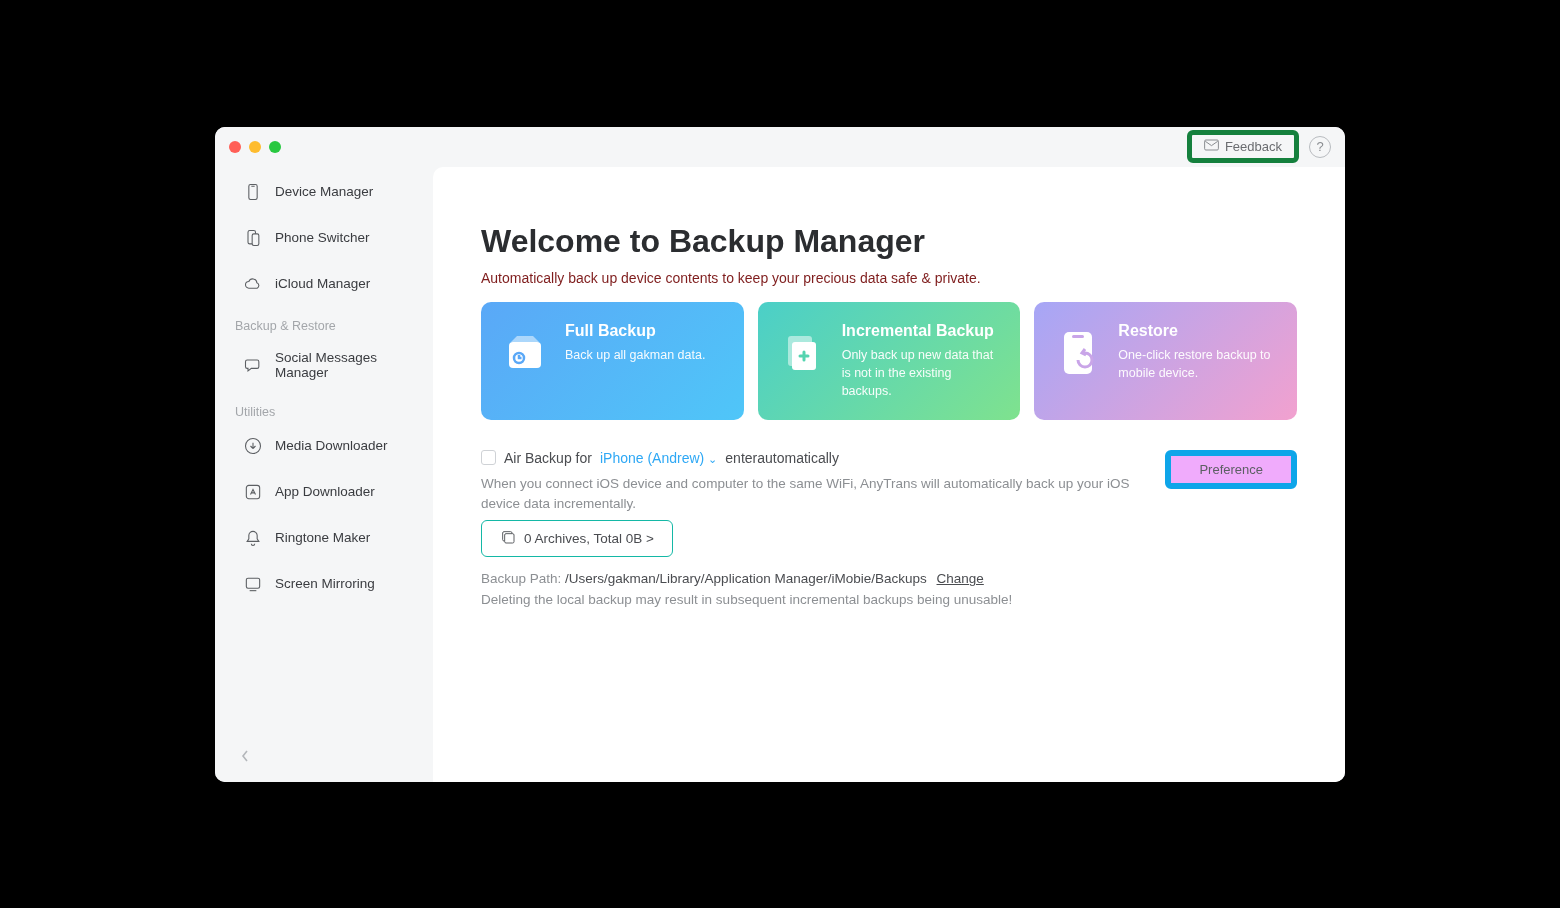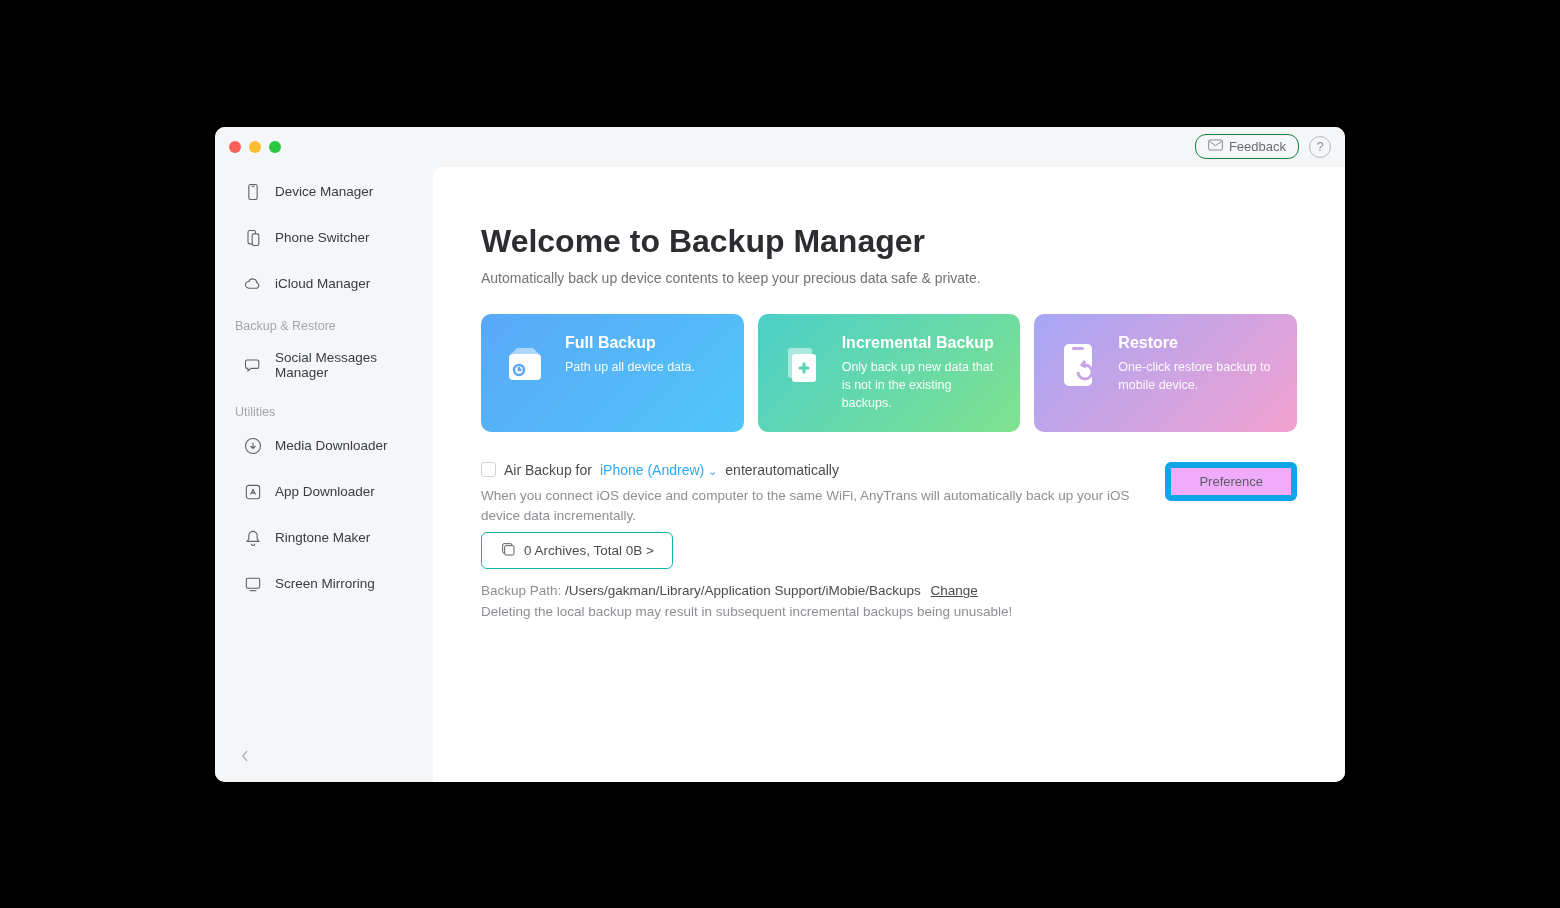--- a/index.html
+++ b/index.html
@@ -26,22 +26,22 @@
     background: #f5f6f7;
   }
   .traffic { display: flex; gap: 8px; }
   .dot { width: 12px; height: 12px; border-radius: 50%; }
   .dot.red { background: #ff5f57; }
   .dot.yellow { background: #febc2e; }
   .dot.green { background: #28c840; }
   .titlebar-right { margin-left: auto; display: flex; align-items: center; gap: 10px; }
   .feedback-btn {
     display: flex; align-items: center; gap: 6px;
-    border: 1px solid #15803d; background: #fff0;
-    padding: 4px 12px; border-radius: 11px;
+    border: 5px solid #15803d; background: #fff0;
+    padding: 4px 12px; border-radius: 6px;
     color: #6a6c70; font-size: 13px; cursor: pointer;
     background: #f5f6f7;
   }
   .help-btn {
     width: 22px; height: 22px; border: 1.5px solid #b8bbbf;
     border-radius: 50%; display: flex; align-items: center; justify-content: center;
     color: #8a8d91; font-size: 13px; cursor: pointer;
   }
   .body { flex: 1; display: flex; min-height: 0; }
   .sidebar {
@@ -76,21 +76,21 @@
   .main {
     flex: 1; background: #fff; border-radius: 10px 0 0 0;
     margin-top: 0;
     padding: 56px 48px 30px 48px;
     overflow: auto;
   }
   .main h1 {
     font-size: 32px; font-weight: 700; color: #2b2d30;
     margin-bottom: 10px;
   }
-  .subtitle { color: #737373; font-size: 14px; margin-bottom: 28px; }
+  .subtitle { color: #7f1d1d; font-size: 14px; margin-bottom: 16px; }
   .cards { display: flex; gap: 14px; margin-bottom: 30px; }
   .card {
     flex: 1; border-radius: 10px; padding: 20px 20px;
     color: #fff; display: flex; gap: 16px; align-items: flex-start;
     min-height: 112px; cursor: pointer;
   }
   .card.blue { background: linear-gradient(135deg, #5aa8f7, #4fc6f8); }
   .card.green { background: linear-gradient(135deg, #4bcfc8, #7fe28e); }
   .card.pink { background: linear-gradient(135deg, #a6a6f6, #f2a1cf); }
   .card-icon {
@@ -265,21 +265,21 @@
           <div class="card-icon">
             <svg width="48" height="48" viewBox="0 0 48 48">
                 <path d="M10 14l6-6h16l6 6z" fill="rgba(255,255,255,0.5)"></path>
                 <rect x="8" y="14" width="32" height="26" rx="4" fill="#fff"></rect>
                 <circle cx="18" cy="30" r="5" fill="none" stroke="#5aa8f7" stroke-width="2.5"></circle>
                 <path d="M18 27v3h2.5" stroke="#5aa8f7" stroke-width="2.5" fill="none"></path>
               </svg>
           </div>
           <div class="card-text">
             <h3>Full Backup</h3>
-            <p>Path up all device data.</p>
+            <p>Back up all gakman data.</p>
           </div>
         </div>
 
         <div class="card green">
           <div class="card-icon">
             <svg width="48" height="48" viewBox="0 0 48 48">
                 <rect x="10" y="8" width="24" height="30" rx="3" fill="rgba(255,255,255,0.5)"></rect>
                 <rect x="14" y="14" width="24" height="28" rx="3" fill="#fff"></rect>
                 <path d="M26 24v8M22 28h8" stroke="#55d4b0" stroke-width="3" stroke-linecap="round"></path>
               </svg>
@@ -327,19 +327,19 @@
         <span>
           <svg width="16" height="16" viewBox="0 0 24 24">
               <rect x="4" y="4" width="14" height="14" rx="2" fill="none" stroke="#5c5f63" stroke-width="1.5"></rect>
               <rect x="7" y="7" width="14" height="14" rx="2" fill="#fff" stroke="#5c5f63" stroke-width="1.5"></rect>
             </svg>
         </span>
         <span>0 Archives, Total  0B &gt;</span>
       </div>
 
       <div class="path-row">
-        <span>Backup Path: </span><span class="path-val">/Users/gakman/Library/Application Support/iMobie/Backups</span>
+        <span>Backup Path: </span><span class="path-val">/Users/gakman/Library/Application Manager/iMobie/Backups</span>
         <span class="change">Change</span>
       </div>
       <div class="warn">Deleting the local backup may result in subsequent incremental backups being unusable!</div>
     </div>
   </div>
 </div>
 
 </body></html>

